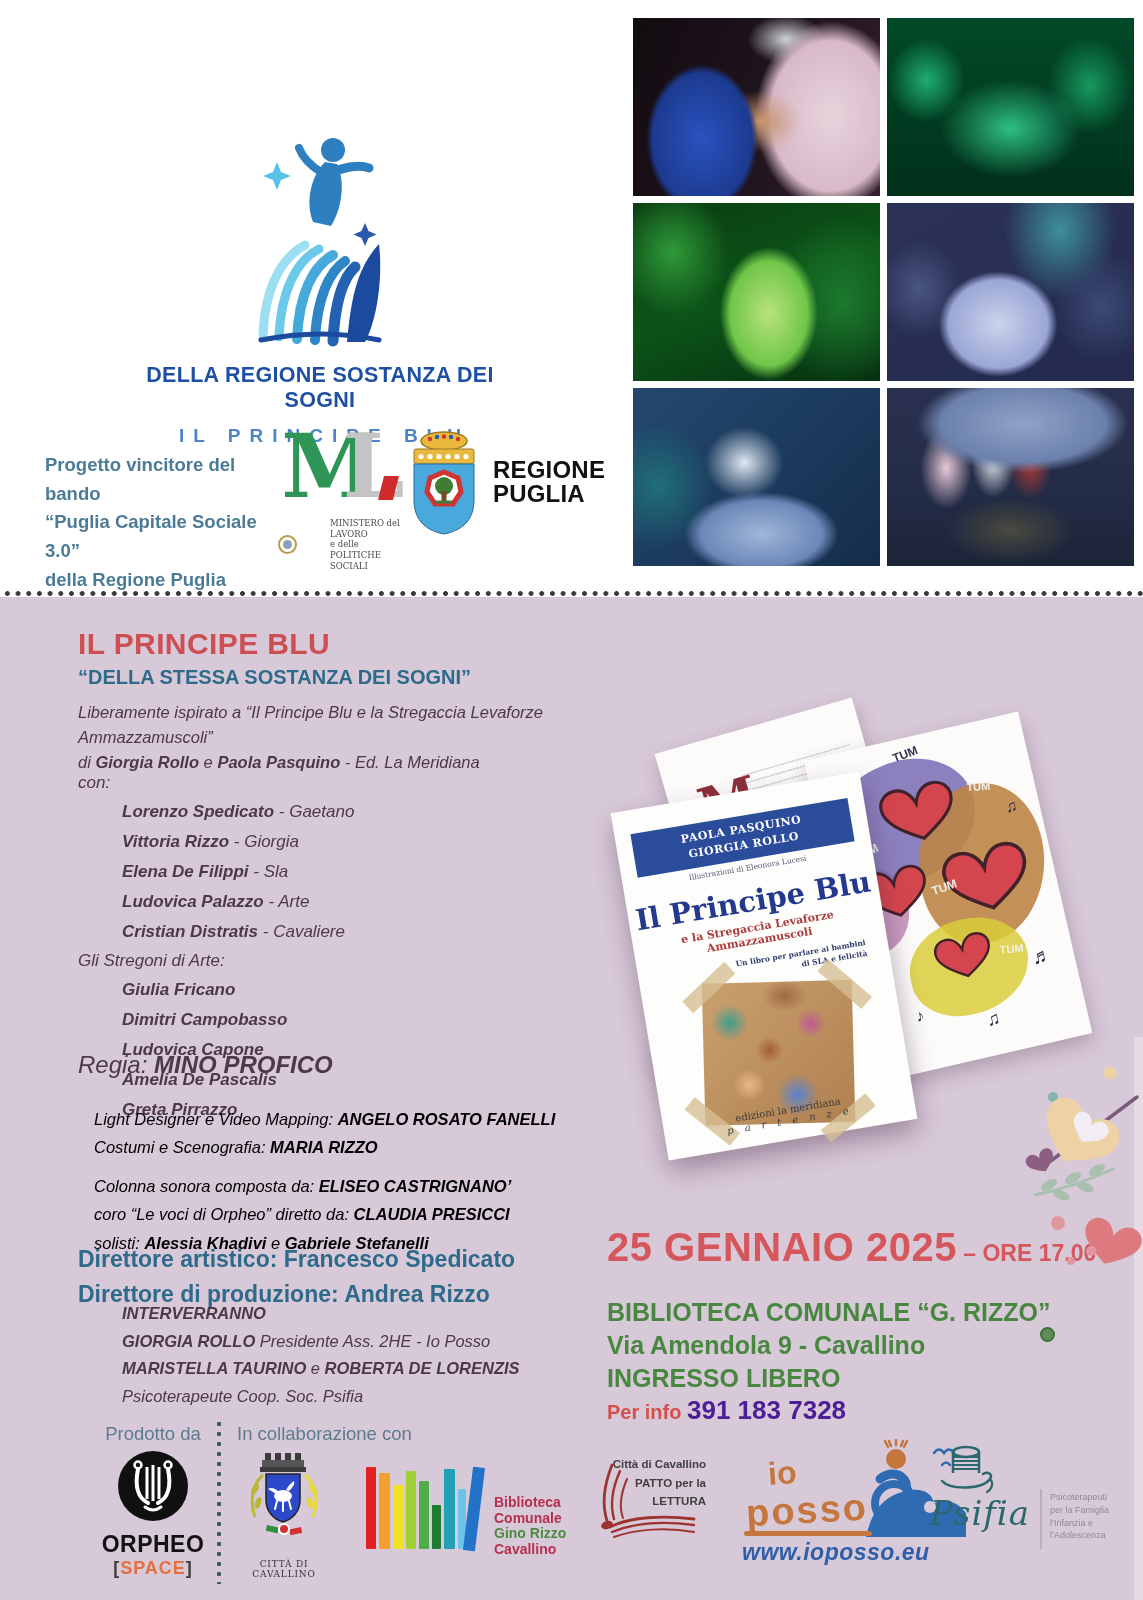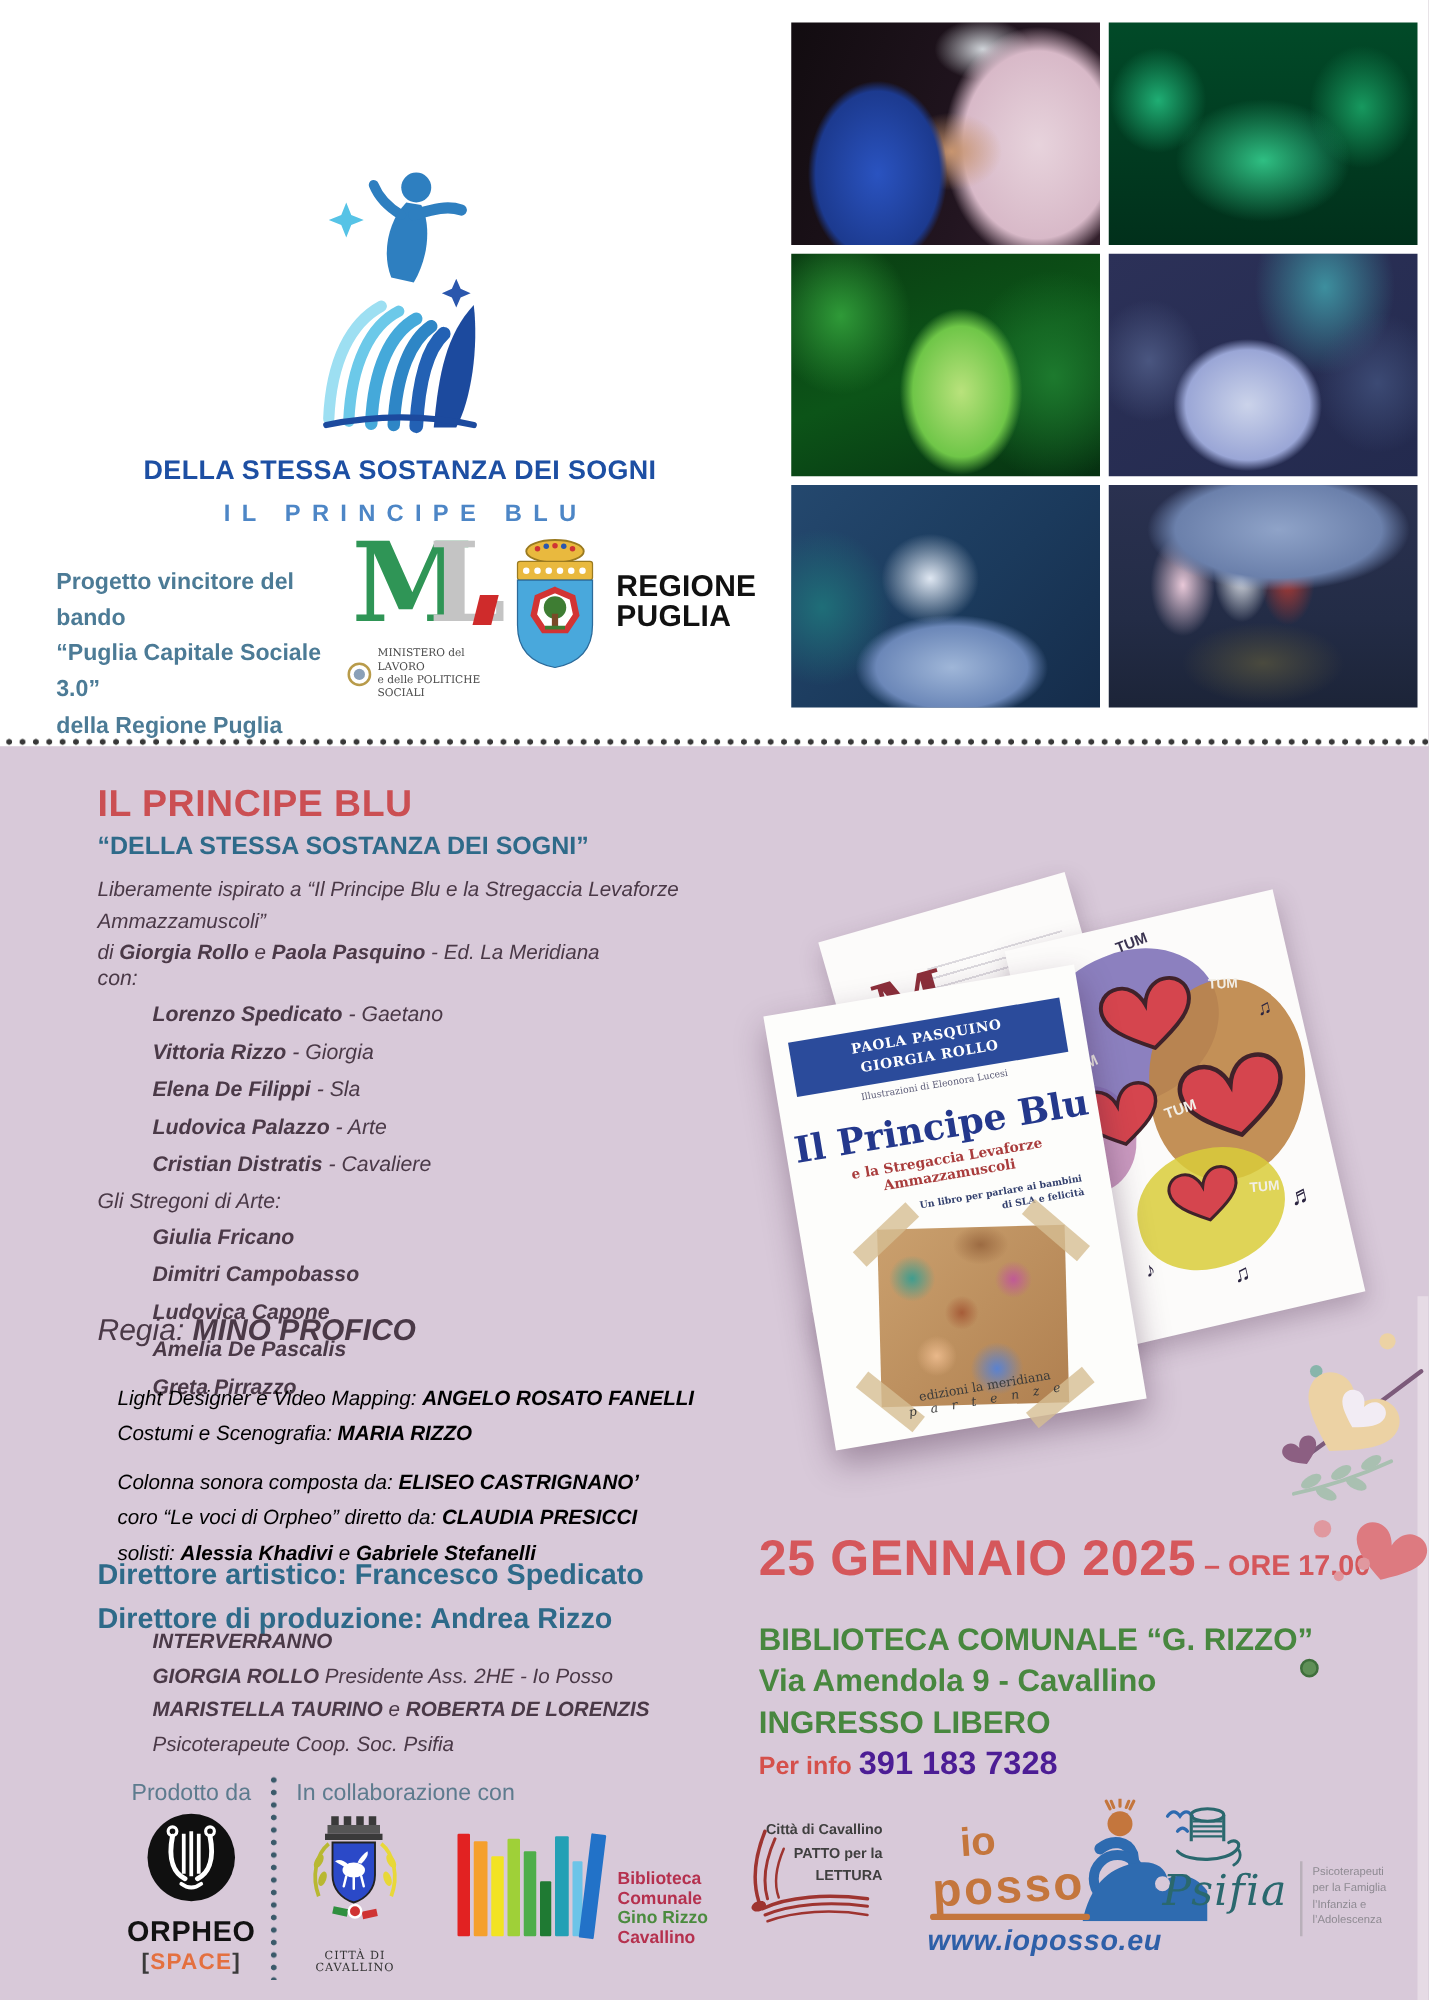--- a/index.html
+++ b/index.html
@@ -16,21 +16,21 @@
   .funding-text{left:45px;top:451px;width:235px;font-size:18.5px;font-weight:600;color:#4c7b96;line-height:1.55;}
 
   .ml-logo{left:278px;top:418px;width:130px;text-align:center;}
   .ml-letters{position:relative;height:96px;line-height:96px;font-family:"DejaVu Serif",serif;}
   .ml-m{font-size:88px;font-weight:700;color:#2f9556;}
   .ml-l{font-size:88px;font-weight:700;color:#c4c4c4;margin-left:-36px;}
   .ml-red{position:absolute;right:12px;bottom:14px;width:15px;height:24px;background:#cf2b2b;transform:skewX(-14deg);}
   .ml-caption{display:flex;align-items:center;justify-content:center;gap:5px;margin-top:4px;}
   .ml-emblem{width:15px;height:15px;border-radius:50%;border:2px solid #b89b4a;background:#fff;flex:0 0 auto;position:relative;}
   .ml-emblem:after{content:"";position:absolute;inset:3px;border-radius:50%;background:#8aa0b8;}
-  .ml-cap-text{font-family:"DejaVu Serif",serif;font-size:8.5px;color:#4a4a4a;text-align:left;line-height:1.25;}
+  .ml-cap-text{font-family:"DejaVu Serif",serif;font-size:8.5px;color:#4a4a4a;text-align:left;line-height:1.25;margin-left:28px;}
 
   .rp-logo{left:405px;top:428px;display:flex;align-items:center;gap:10px;}
   .rp-text{font-size:24px;font-weight:900;color:#111;line-height:1.02;letter-spacing:.2px;}
 
   .photos{left:633px;top:18px;width:501px;display:grid;grid-template-columns:247px 247px;grid-auto-rows:178px;gap:7px;background:#fff;}
   .ph{width:247px;height:178px;}
   .p1{background:
       radial-gradient(90px 120px at 28% 68%, #2a53c0 0%, #1c3a8f 55%, rgba(0,0,0,0) 62%),
       radial-gradient(62px 48px at 52% 58%, #c8956f 0%, rgba(0,0,0,0) 65%),
       radial-gradient(120px 150px at 80% 55%, #e7d3dc 0%, #d8b9c8 50%, rgba(0,0,0,0) 63%),
@@ -190,21 +190,21 @@
         <path d="M76,44 C66,38 58,30 54,20" stroke="#2e7fc0" stroke-width="8" stroke-linecap="round" fill="none"></path>
         <path d="M120,95 l3.5,8 8,3.5 -8,3.5 -3.5,8 -3.5,-8 -8,-3.5 8,-3.5 z" fill="#2b57ad"></path>
         <path d="M18,207 C20,160 36,130 60,117" stroke="#9ddff2" stroke-width="9" stroke-linecap="round" fill="none"></path>
         <path d="M34,209 C36,162 52,132 74,121" stroke="#6cc9e9" stroke-width="9" stroke-linecap="round" fill="none"></path>
         <path d="M52,211 C54,166 68,138 88,127" stroke="#45a9da" stroke-width="10" stroke-linecap="round" fill="none"></path>
         <path d="M70,212 C72,170 84,144 100,133" stroke="#2e86c6" stroke-width="10" stroke-linecap="round" fill="none"></path>
         <path d="M88,213 C90,174 98,150 110,139" stroke="#2361b4" stroke-width="11" stroke-linecap="round" fill="none"></path>
         <path d="M102,214 C106,170 112,140 134,116 C138,150 132,192 120,214 Z" fill="#1c4a9e"></path>
         <path d="M16,212 C56,204 96,204 134,212" stroke="#1c4a9e" stroke-width="5" stroke-linecap="round" fill="none"></path>
       </svg>
-      <div class="brand-title">DELLA STESSA SOSTANZA DEI SOGNI</div>
+      <div class="brand-title">DELLA REGIONE SOSTANZA DEI SOGNI</div>
       <div class="brand-sub">IL PRINCIPE BLU</div>
     </div>
 
     <div class="abs funding-text">
       <div>Progetto vincitore del bando</div>
       <div>“Puglia Capitale Sociale 3.0”</div>
       <div>della Regione Puglia</div>
     </div>
 
     <div class="abs ml-logo">

